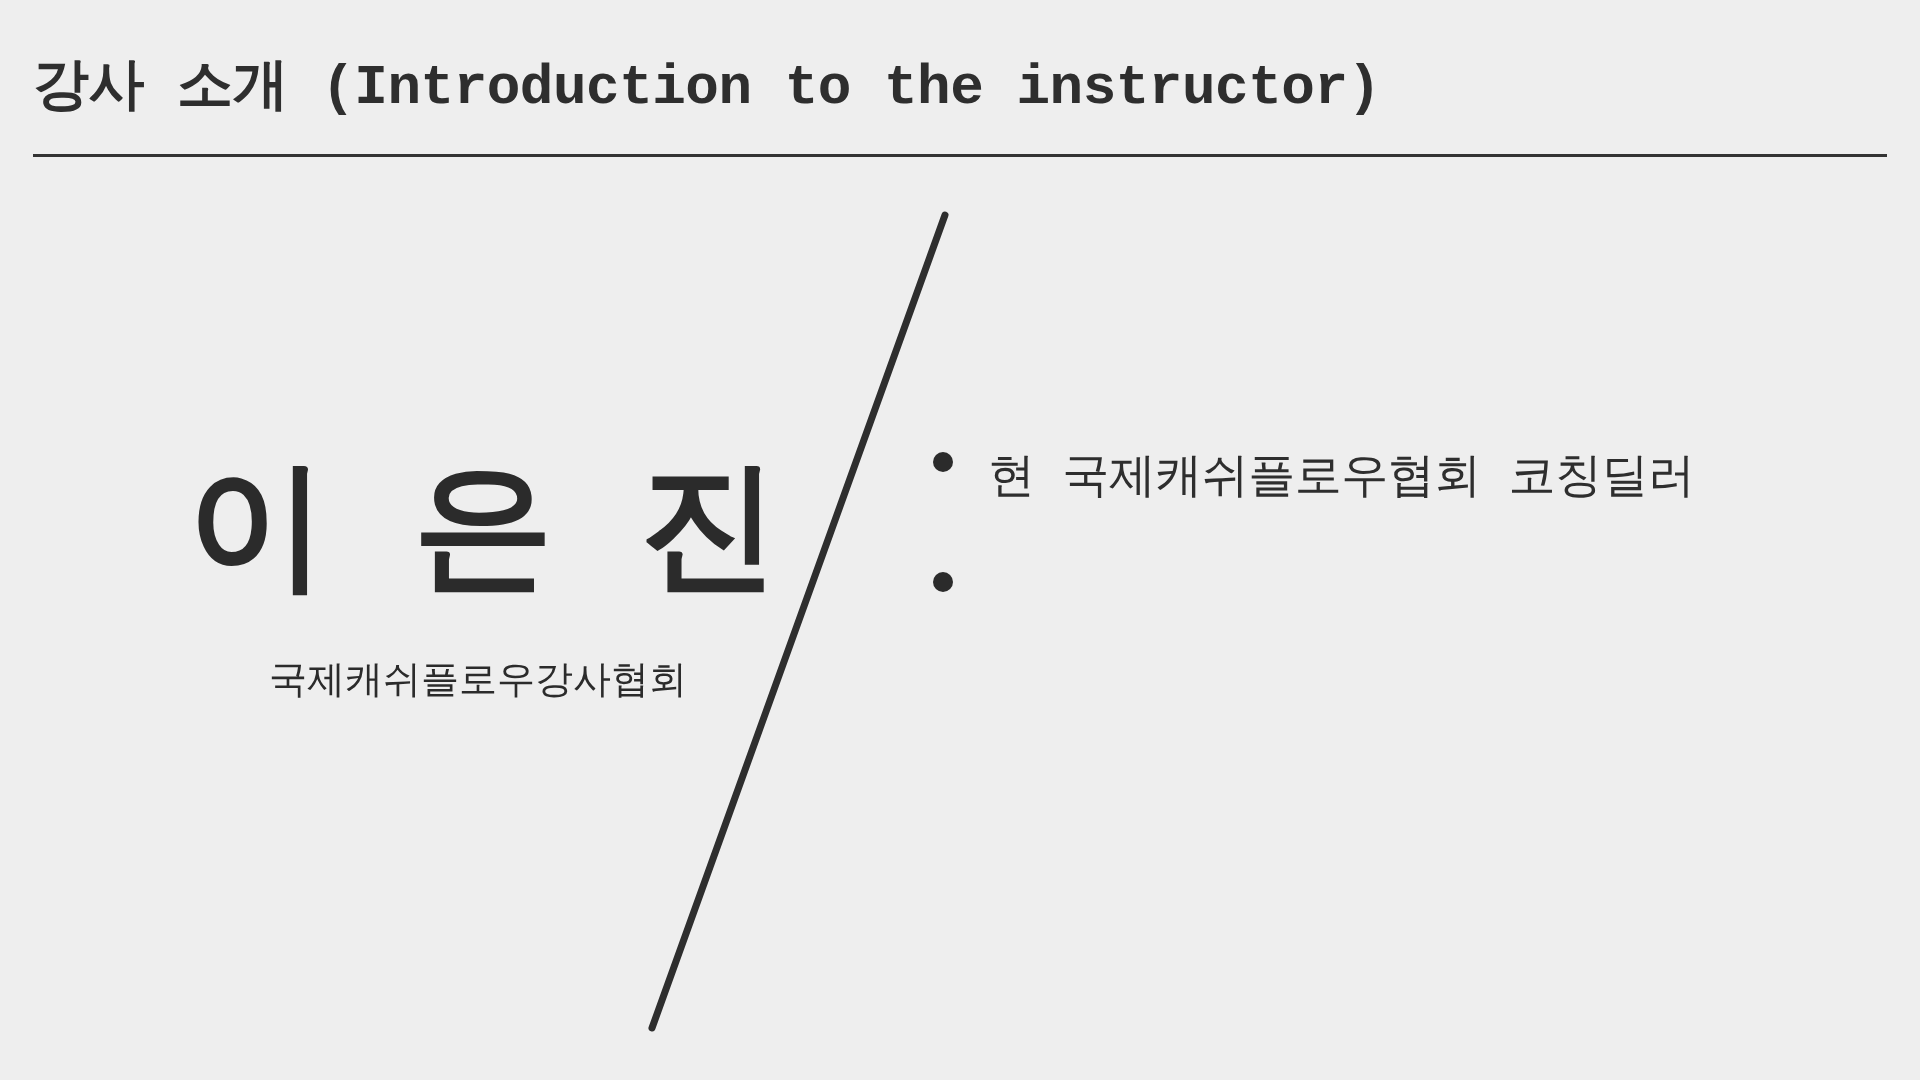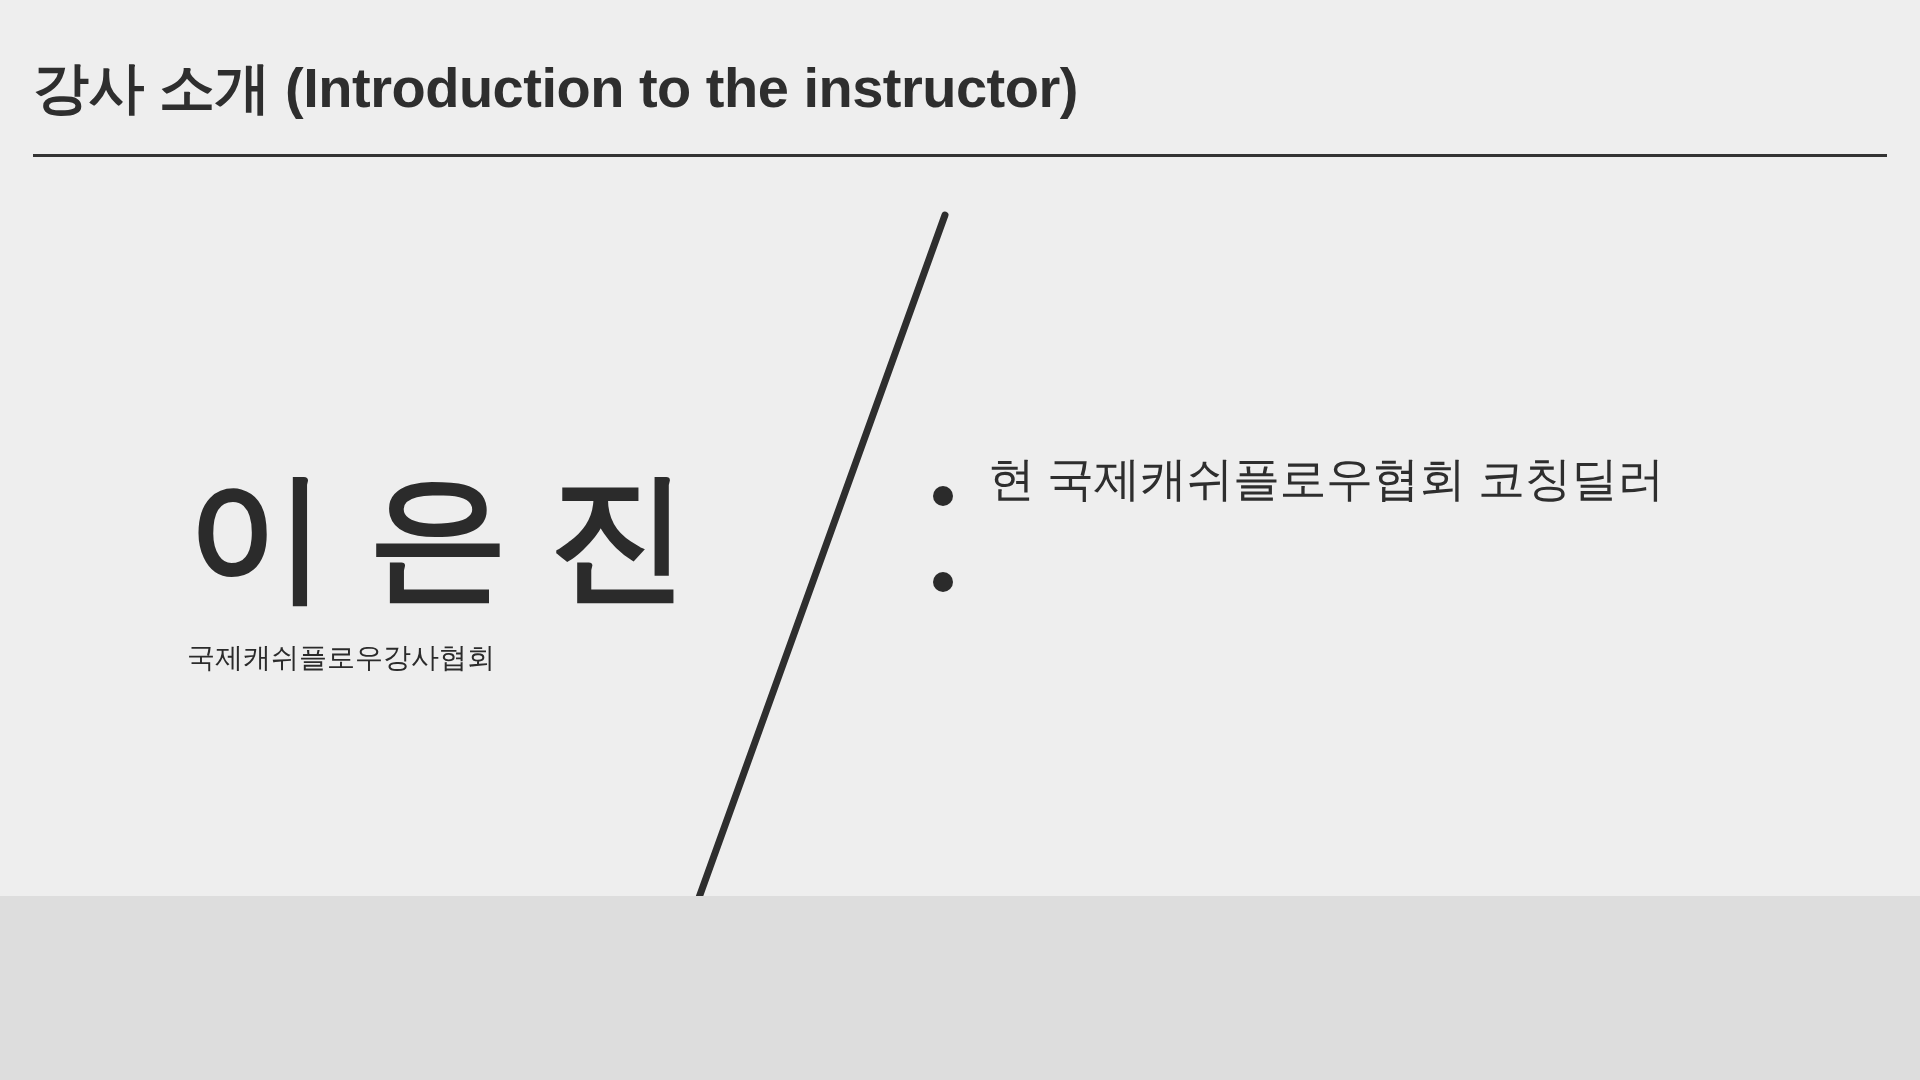--- a/index.html
+++ b/index.html
@@ -3,24 +3,24 @@
 <meta charset="utf-8">
 <style>
   html, body {
     margin: 0;
     padding: 0;
     background: #dddddd;
   }
   .slide {
     position: relative;
     width: 1920px;
-    height: 896px;
+    height: 1080px;
     overflow: hidden;
     background: var(--bg, #eeeeee);
-    font-family: Liberation Sans, sans-serif;
+    font-family: Liberation Mono, monospace;
     color: var(--text, #2e2e2e);
   }
 
   
   .page-title {
     position: absolute;
     left: 33px;
     top: 56px;
     font-size: 56px;
     font-weight: 600;
@@ -47,51 +47,51 @@
     height: 1080px;
     pointer-events: none;
   }
 
   
   .profile {
     position: absolute;
     left: 187px;
     top: 462px;
     width: 500px;
-    text-align: left;
+    text-align: right;
   }
   .instructor-name {
     font-size: 140px;
     font-weight: 800;
     line-height: 1.05;
     letter-spacing: 1px;
     color: #2b2b2b;
     white-space: nowrap;
   }
   .instructor-affiliation {
-    margin-top: 30px;
-    font-size: 28px;
+    margin-top: 45px;
+    font-size: 38px;
     font-weight: 500;
     letter-spacing: 0px;
     color: #2b2b2b;
     white-space: nowrap;
   }
 
   
   .bullet-list {
     position: absolute;
     left: 933px;
     top: 452px;
     display: flex;
     flex-direction: column;
     gap: 66px; 
   }
   .bullet-item {
     display: flex;
-    align-items: flex-end;
+    align-items: flex-start;
     gap: 35px;
   }
   .bullet-dot {
     width: 20px;
     height: 20px;
     border-radius: 50%;
     background: #2b2b2b;
     flex: 0 0 auto;
   }
   .bullet-text {

